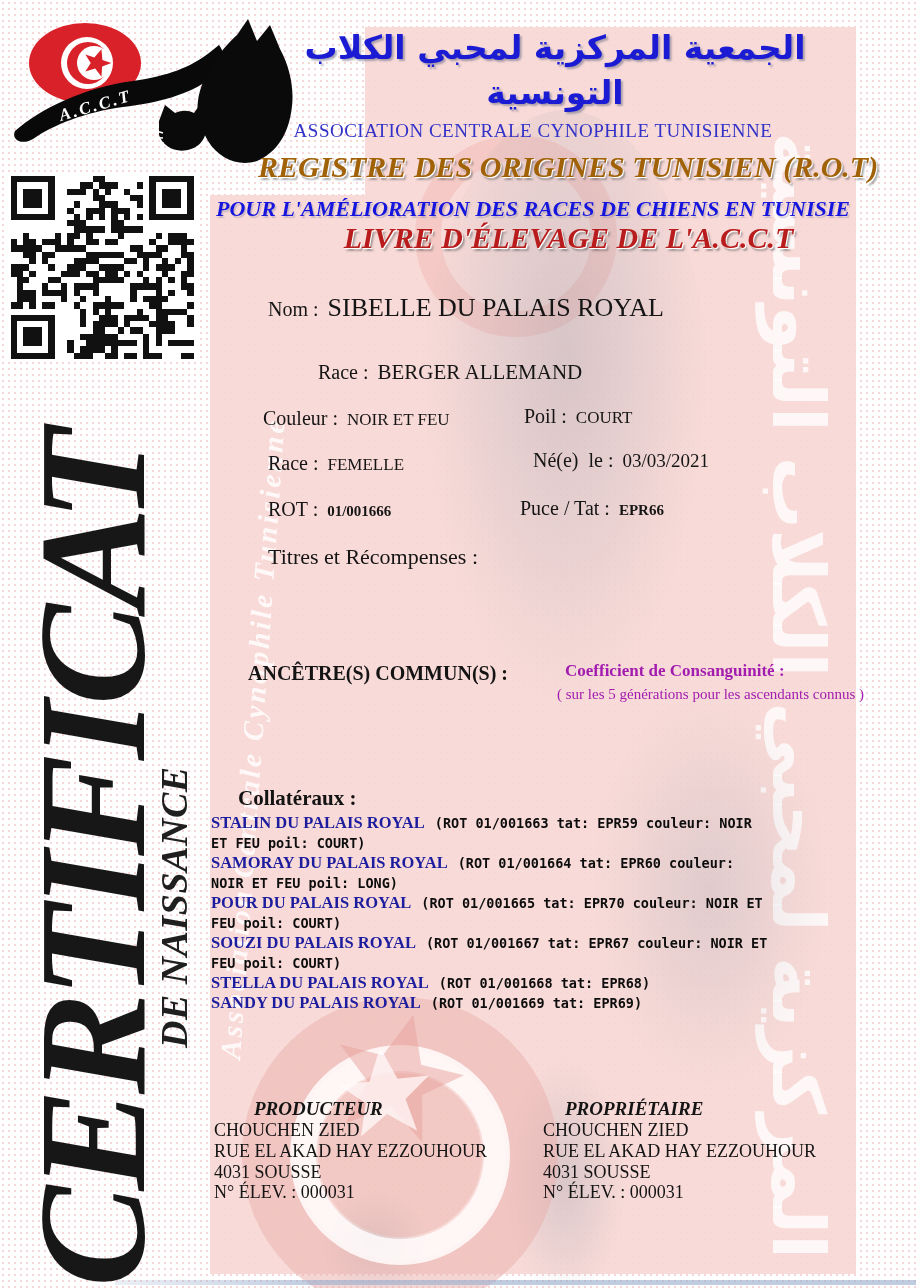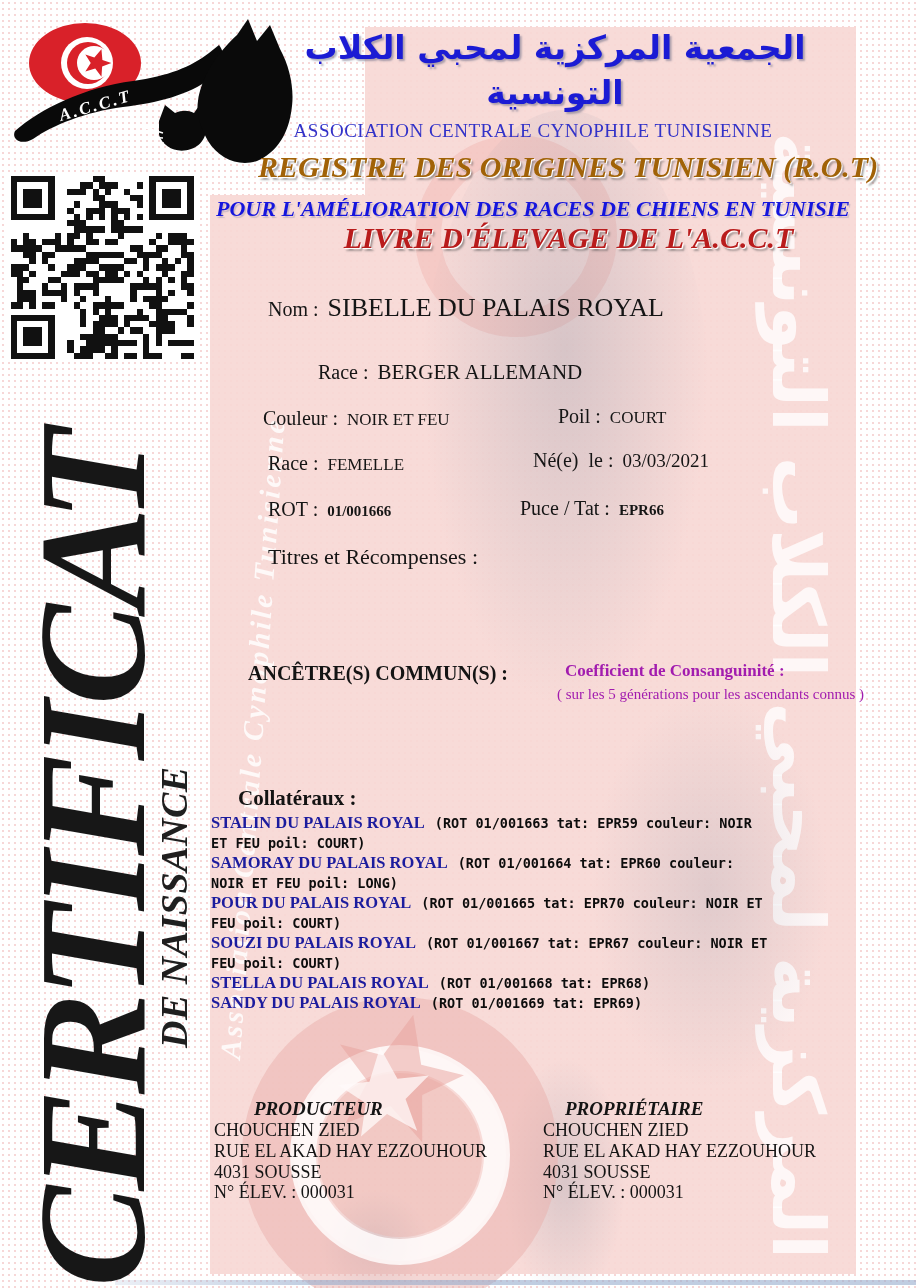--- a/index.html
+++ b/index.html
@@ -56,21 +56,21 @@
     transform-origin:0 0;transform:rotate(-90deg);
     font:italic 700 38px "Liberation Serif",serif;color:#1f1f1f;letter-spacing:.5px;white-space:nowrap;}
 
   
   .row{position:absolute;display:flex;align-items:baseline;white-space:nowrap;z-index:4;color:#151515;}
   .lbl{font:20px "Liberation Serif",serif;}
   .val{margin-left:9px;}
   .v26{font-size:26px;} .v21{font-size:21px;} .v19{font-size:19px;} .v17{font-size:17px;}
   .vb15{font:700 15px "Liberation Serif",serif;}
   .r-nom{left:268px;top:293px;} .r-race{left:318px;top:360px;}
-  .r-couleur{left:263px;top:407px;} .r-poil{left:558px;top:405px;justify-content:flex-end;}
+  .r-couleur{left:263px;top:407px;} .r-poil{left:524px;top:405px;justify-content:flex-end;}
   .r-sexe{left:268px;top:452px;} .r-ne{left:533px;top:449px;}
   .r-rot{left:268px;top:498px;} .r-puce{left:520px;top:497px;}
   .r-titres{left:268px;top:544px;} .r-titres .lbl{font-size:22px;}
 
   .anc-label{position:absolute;left:248px;top:662px;z-index:4;font:700 20px "Liberation Serif",serif;color:#141414;white-space:nowrap;}
   .coef{position:absolute;left:557px;top:661px;width:316px;z-index:4;color:#a21caf;}
   .coef-label{font:700 17px "Liberation Serif",serif;padding-left:8px;white-space:nowrap;}
   .coef-note{font:15px "Liberation Serif",serif;line-height:19px;margin-top:4px;}
 
   

